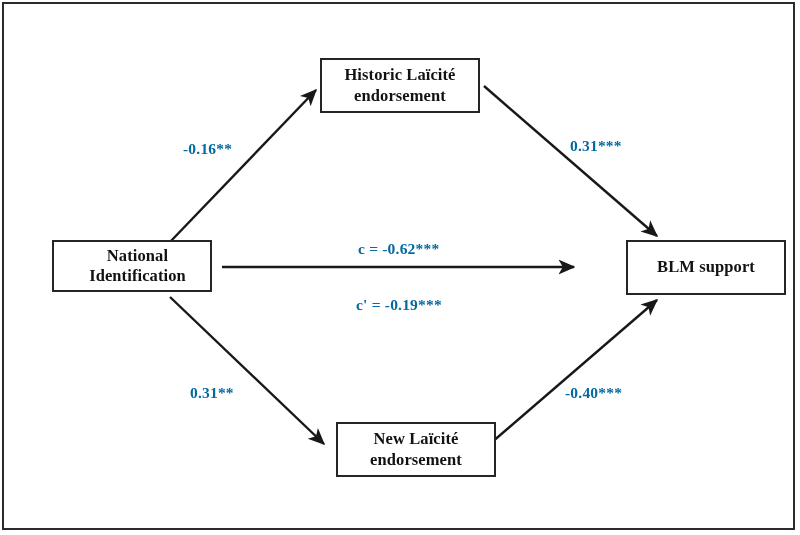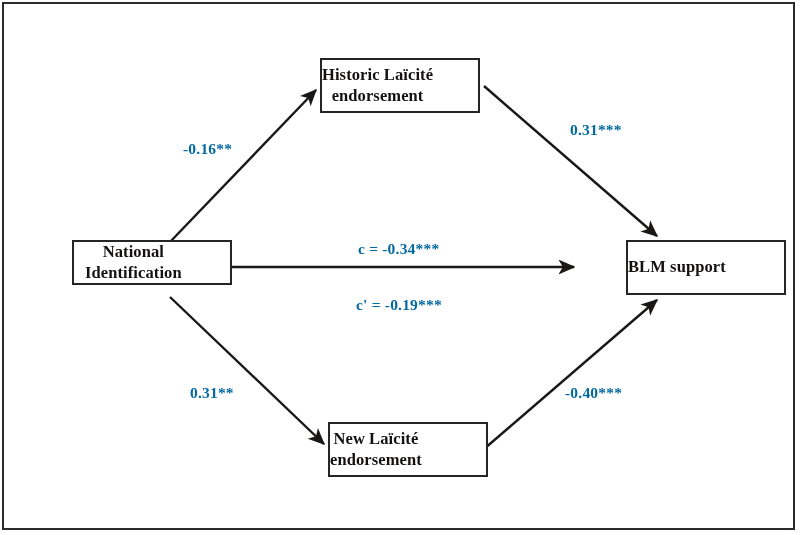--- a/index.html
+++ b/index.html
@@ -33,44 +33,45 @@
     width: 800px;
     height: 535px;
   }
   .node {
     position: absolute;
     box-sizing: border-box;
     border: 2.5px solid #272424;
     background: #ffffff;
     display: flex;
     align-items: center;
+    justify-content: center;
     text-align: center;
     line-height: 1.22;
     font-size: 16.5px;
     font-weight: 700;
     color: #141111;
     letter-spacing: 0.1px;
   }
   .node span { display: block; }
   .node .l2 { display: block; }
   .edge-label {
     position: absolute;
     font-size: 15.5px;
     font-weight: 700;
     color: #0369a1;
     white-space: nowrap;
     letter-spacing: 0.2px;
   }
   #node-historic { left: 320px; top: 58px;  width: 160px; height: 55px; }
-  #node-national { left: 72px;  top: 240px; width: 160px; height: 45px; padding-left: 11px; }
+  #node-national { left: 52px;  top: 240px; width: 160px; height: 52px; padding-left: 11px; }
   #node-blm      { left: 578px; top: 240px; width: 160px; height: 55px; margin-left: 48px; }
-  #node-new      { left: 328px; top: 422px; width: 160px; height: 55px; }
+  #node-new      { left: 336px; top: 422px; width: 160px; height: 55px; }
 
   #lbl-a1 { left: 183px; top: 140px; }
-  #lbl-b1 { left: 570px; top: 121px; }
+  #lbl-b1 { left: 570px; top: 137px; }
   #lbl-c  { left: 358px; top: 240px; }
   #lbl-cp { left: 356px; top: 280px; margin-top: 16px; }
   #lbl-a2 { left: 190px; top: 384px; font-family: Liberation Serif, serif; }
   #lbl-b2 { left: 565px; top: 384px; }
 </style>
 </head>
 <body>
 
 <div id="page">
 
@@ -116,18 +117,18 @@
   </div>
 
   <div class="node" id="node-blm">
     <div>
       <span>BLM support</span>
     </div>
   </div>
 
   <div class="edge-label" id="lbl-a1">-0.16**</div>
   <div class="edge-label" id="lbl-b1">0.31***</div>
-  <div class="edge-label" id="lbl-c">c = -0.34***</div>
+  <div class="edge-label" id="lbl-c">c = -0.62***</div>
   <div class="edge-label" id="lbl-cp">c' = -0.19***</div>
   <div class="edge-label" id="lbl-a2">0.31**</div>
   <div class="edge-label" id="lbl-b2">-0.40***</div>
 
 </div>
 
 </body></html>

